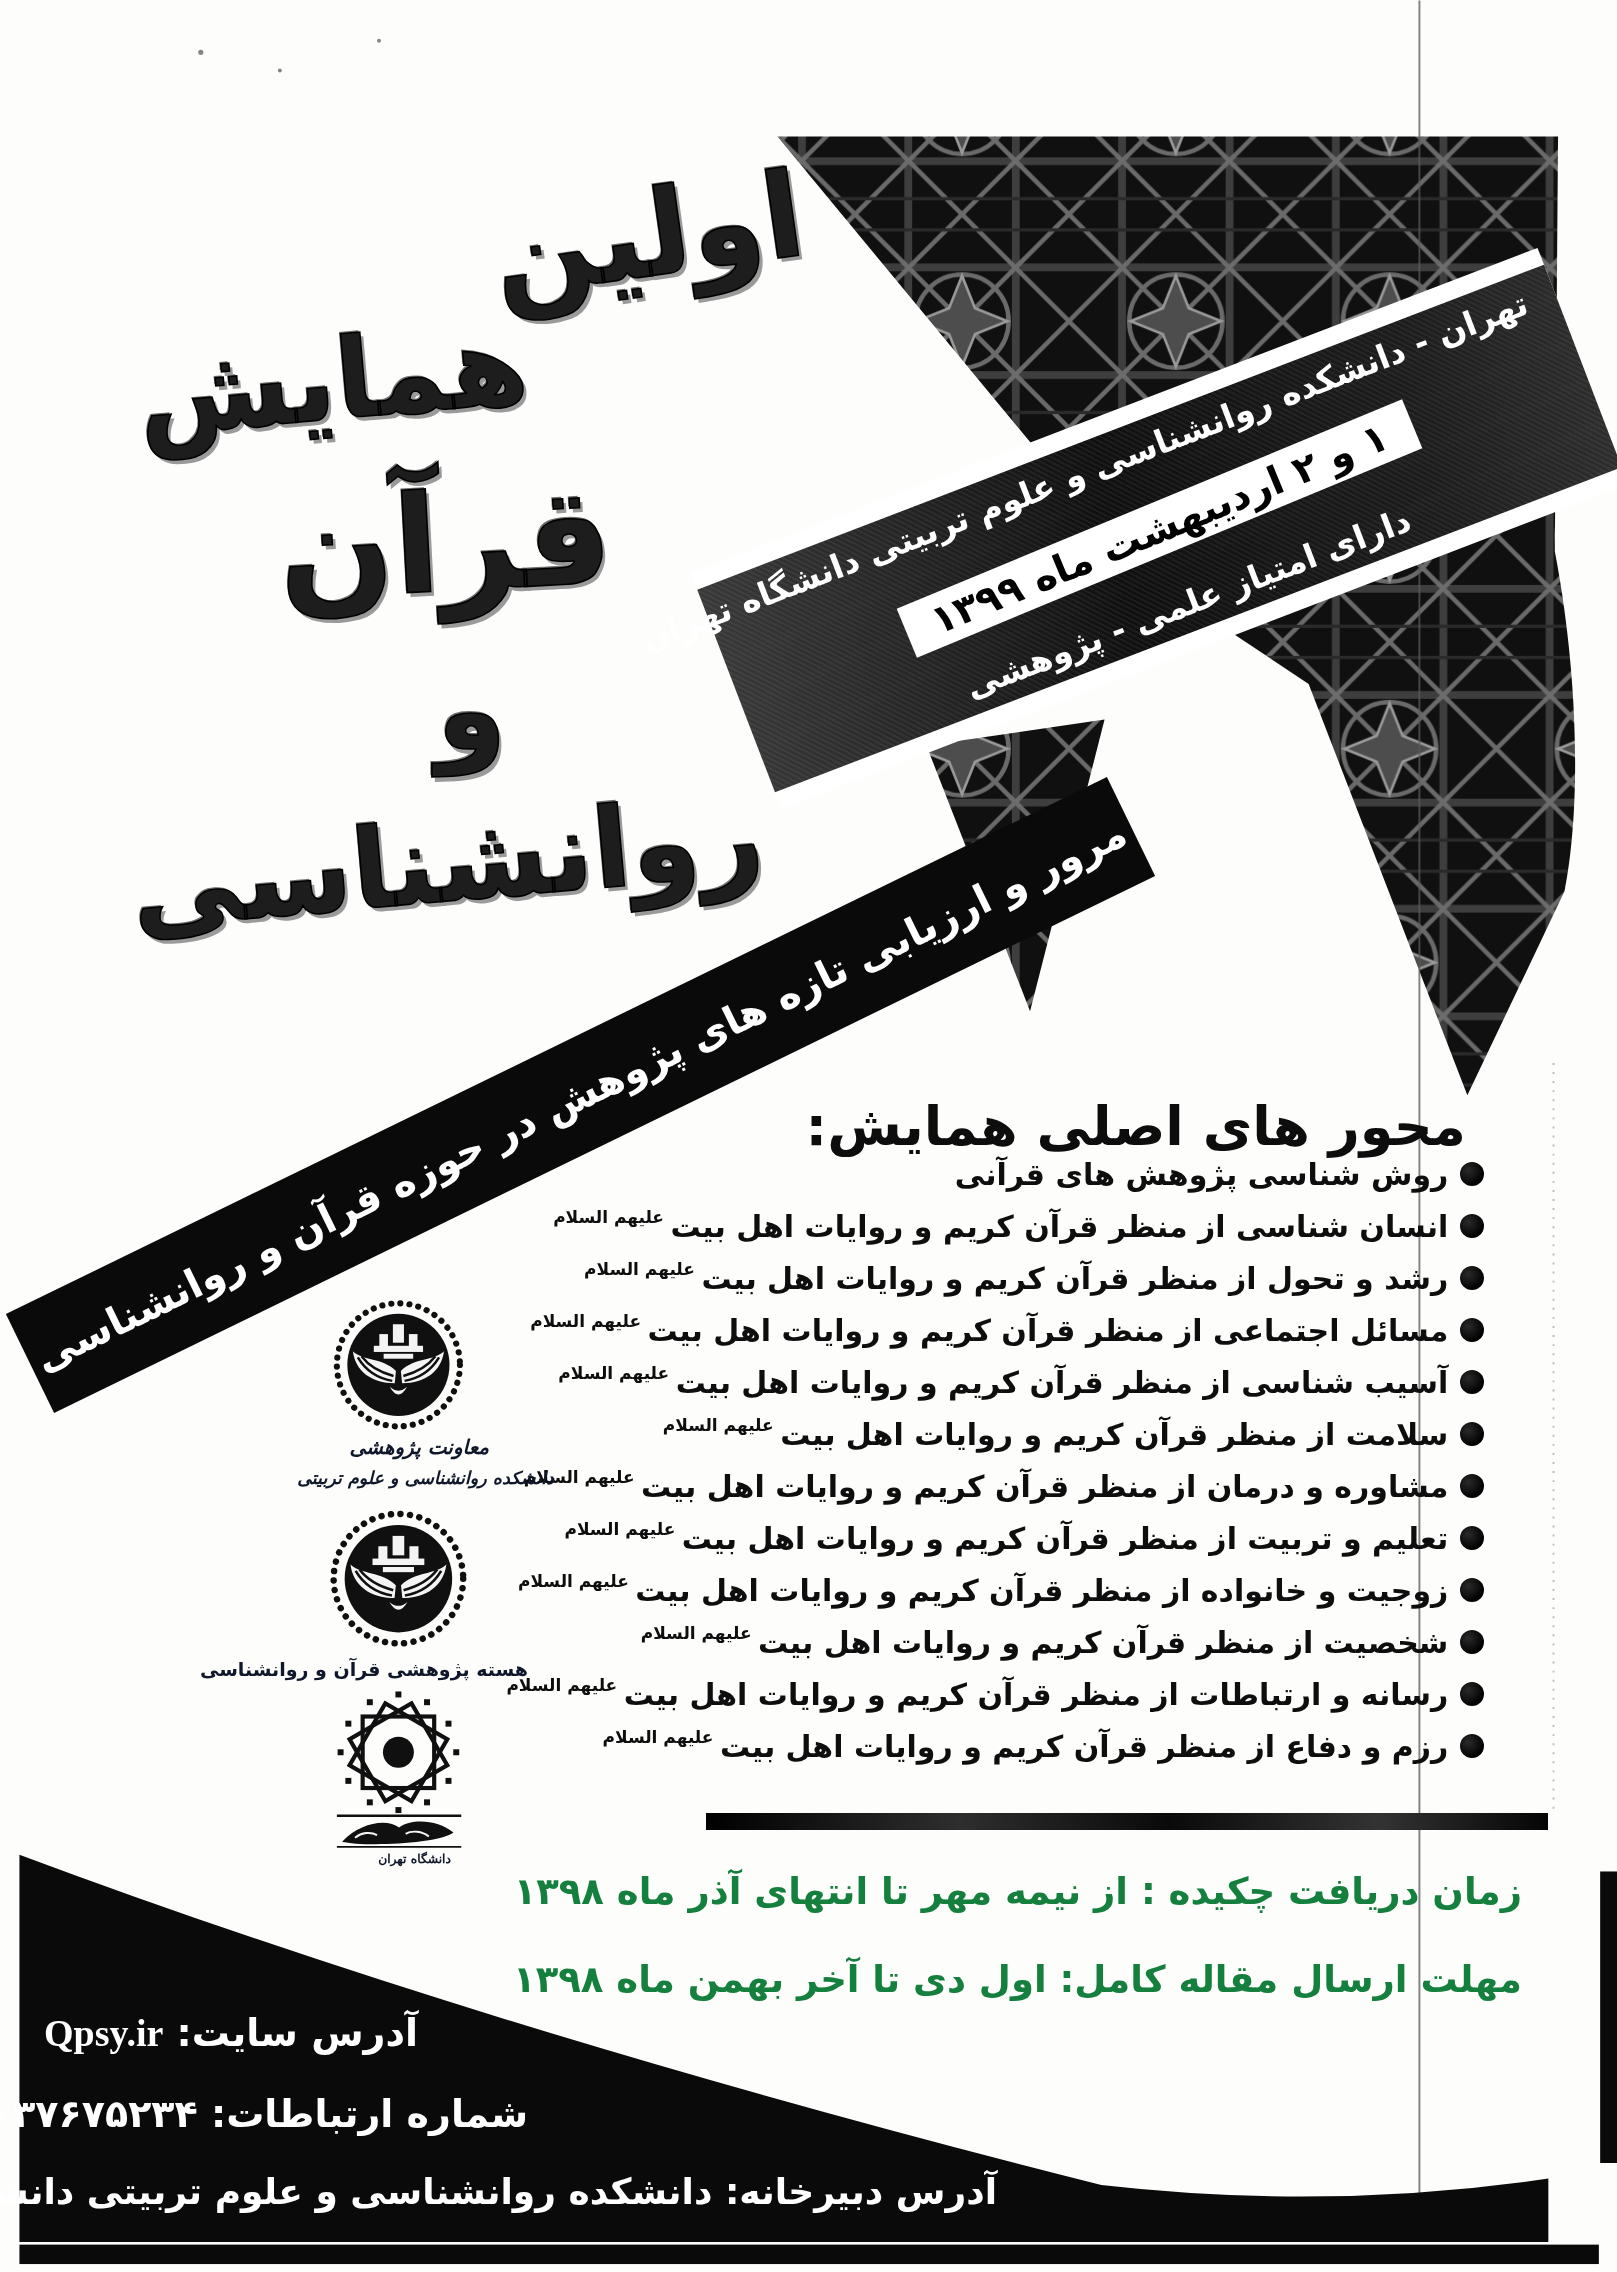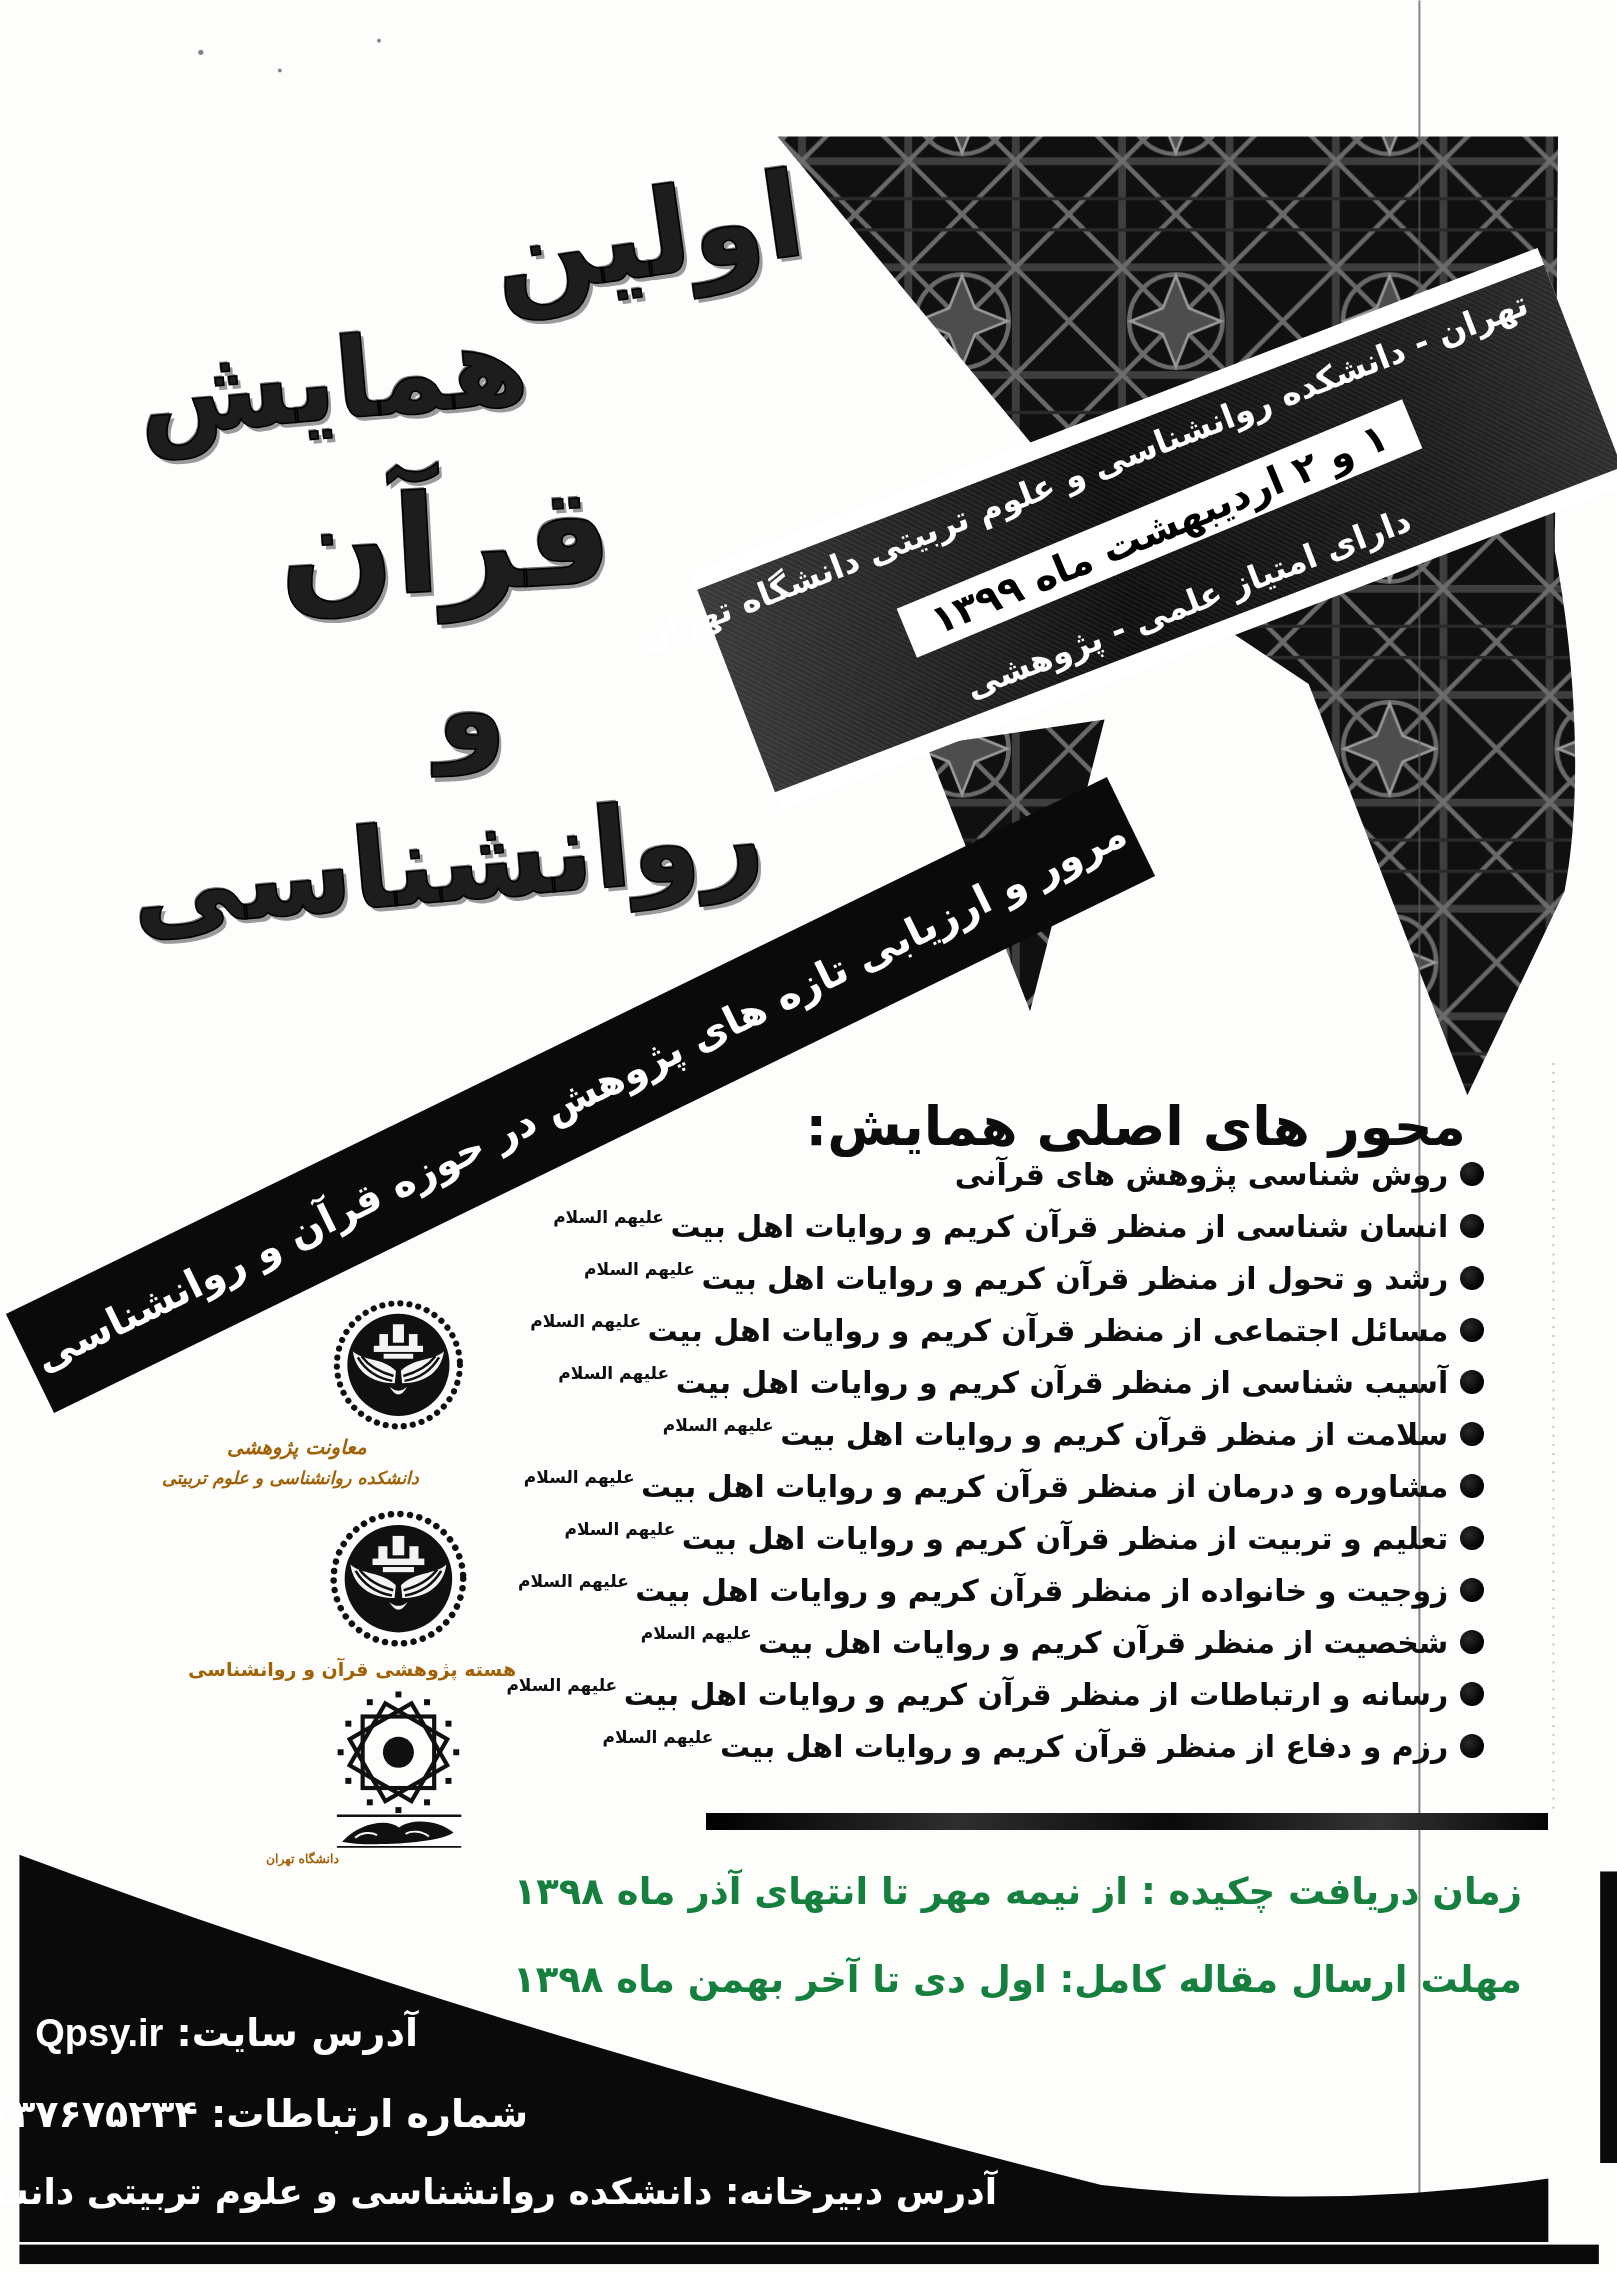--- a/index.html
+++ b/index.html
@@ -64,28 +64,28 @@
   .divider-bar{
     position:absolute;left:706px;top:1813px;width:842px;height:17px;z-index:4;
     background:linear-gradient(90deg,#000 0%,#2e2e2e 30%,#0a0a0a 55%,#333 80%,#050505 100%);
   }
   .deadline{
     position:absolute;right:95px;font-size:37px;font-weight:bold;color:#15803d;
     white-space:nowrap;z-index:4;
   }
   
   .org-cap{
-    position:absolute;text-align:left;color:#a16207;z-index:4;white-space:nowrap;
+    position:absolute;text-align:right;color:#0f172a;z-index:4;white-space:nowrap;
     font-family:"DejaVu Serif",serif;font-style:italic;font-weight:bold;
   }
   
   .contact-line{
     position:absolute;color:#fff;font-weight:bold;white-space:nowrap;z-index:5;
   }
-  .contact-line .latin{font-family:Liberation Sans, sans-serif;}
+  .contact-line .latin{font-family:Liberation Serif, serif;}
 </style>
 </head>
 <body>
 
 <div class="page">
 
   <svg id="bg-svg" width="1617" height="2273" viewBox="0 0 2496 3507">
     <defs>
       <pattern id="tile" width="330" height="330" patternUnits="userSpaceOnUse">
         <rect width="330" height="330" fill="#101010"></rect>

